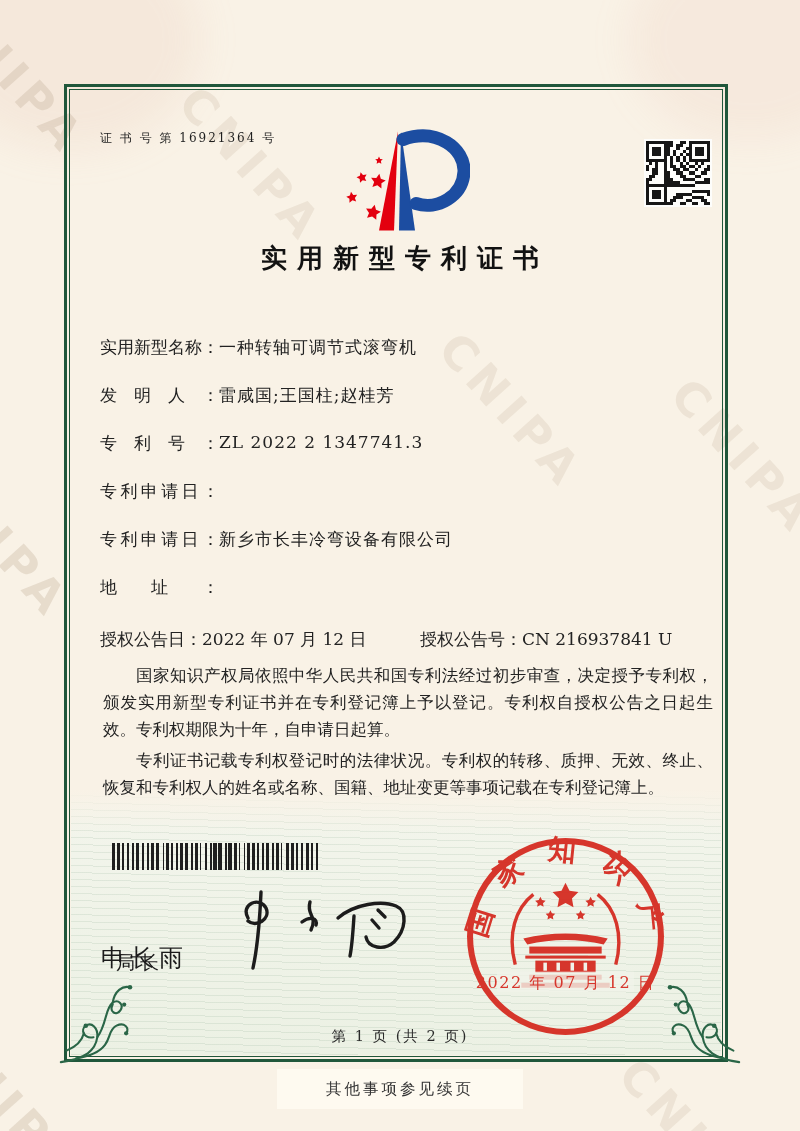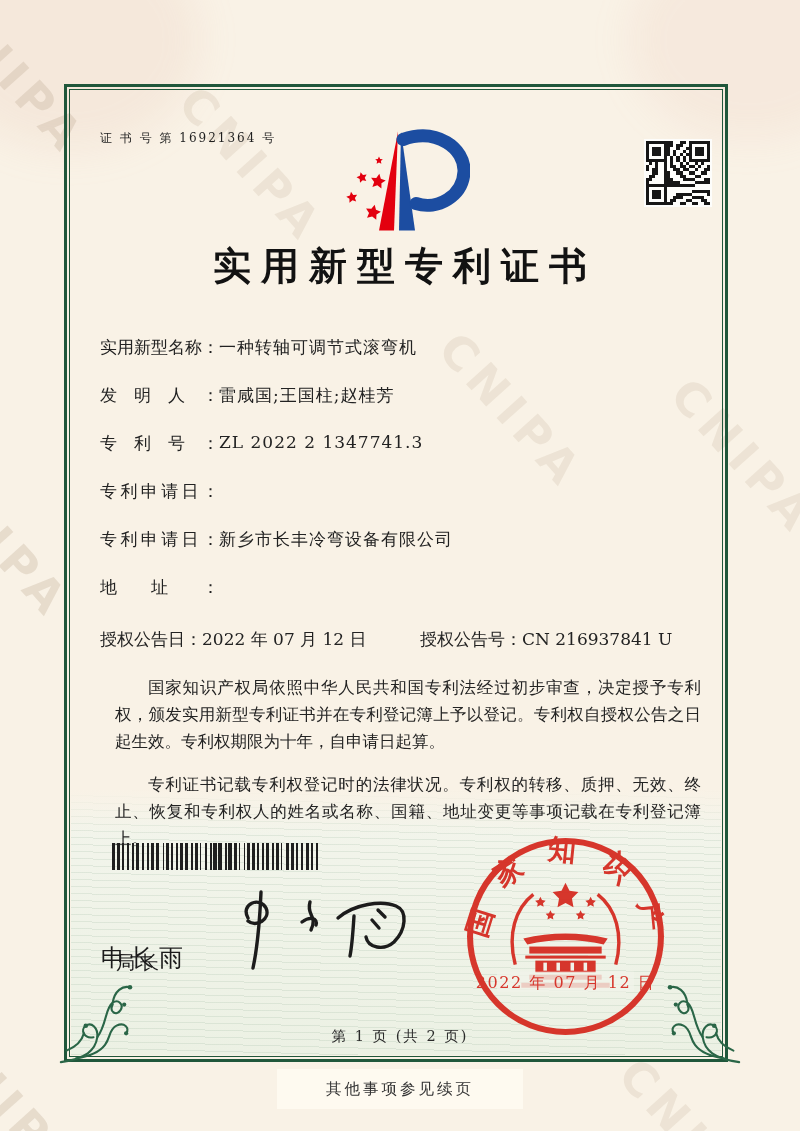--- a/index.html
+++ b/index.html
@@ -42,32 +42,32 @@
   .cert-no{position:absolute; left:100px; top:130px; font-size:12px; letter-spacing:2px; color:#1f1f1f;}
   .logo{position:absolute; left:315px; top:126px; width:155px; height:106px;}
   .qr{
     position:absolute; left:644px; top:139px; width:68px; height:68px;
     display:grid; grid-template-columns:repeat(21,1fr); grid-auto-rows:1fr;
     background:#fdfdfb; padding:2px; box-sizing:border-box;
   }
   .qr .qb{background:#161616;}
   .title{
     position:absolute; left:0; right:0; top:241px; text-align:center;
-    font-size:38px; font-weight:700; letter-spacing:10px; text-indent:10px; color:#121212;
+    font-size:26px; font-weight:700; letter-spacing:10px; text-indent:10px; color:#121212;
   }
   
   .fields{position:absolute; left:100px; top:336px; font-size:17px;}
   .frow{height:48px; display:flex; align-items:flex-start;}
   .flabel{display:inline-block; width:119px; text-align:justify; text-align-last:justify; letter-spacing:0;}
   .fvalue{margin-left:0; letter-spacing:1px;}
   .grant-row{position:absolute; left:100px; top:628px; font-size:17px; width:616px;}
   .grant-no{position:absolute; left:320px; top:0;}
   
   .body-text{position:absolute; left:99px; top:658px; width:618px; font-size:16.5px; line-height:27px; text-align:justify; color:#232323;}
-  .body-text p{margin:16px; text-indent:2em;}
+  .body-text p{margin:4px; text-indent:2em;}
   
   .barcode{position:absolute; left:112px; top:843px; width:206px; height:27px; display:flex;}
   .barcode span{display:block; height:100%;}
   .barcode .b{background:#1f1f1f;}
   
   .signer-title{position:absolute; left:116px; top:906px; font-family:"DejaVu Sans", sans-serif; font-size:19px; letter-spacing:5px; color:#1b1b1b;margin-top:44px;}
   .signer-name{position:absolute; left:101px; top:942px; font-family:Liberation Mono, monospace; font-size:24px; letter-spacing:5px; color:#1b1b1b;}
   .signature{position:absolute; left:226px; top:888px; width:196px; height:96px;}
   .seal{position:absolute; left:463px; top:834px; width:205px; height:205px; opacity:.93;}
   

